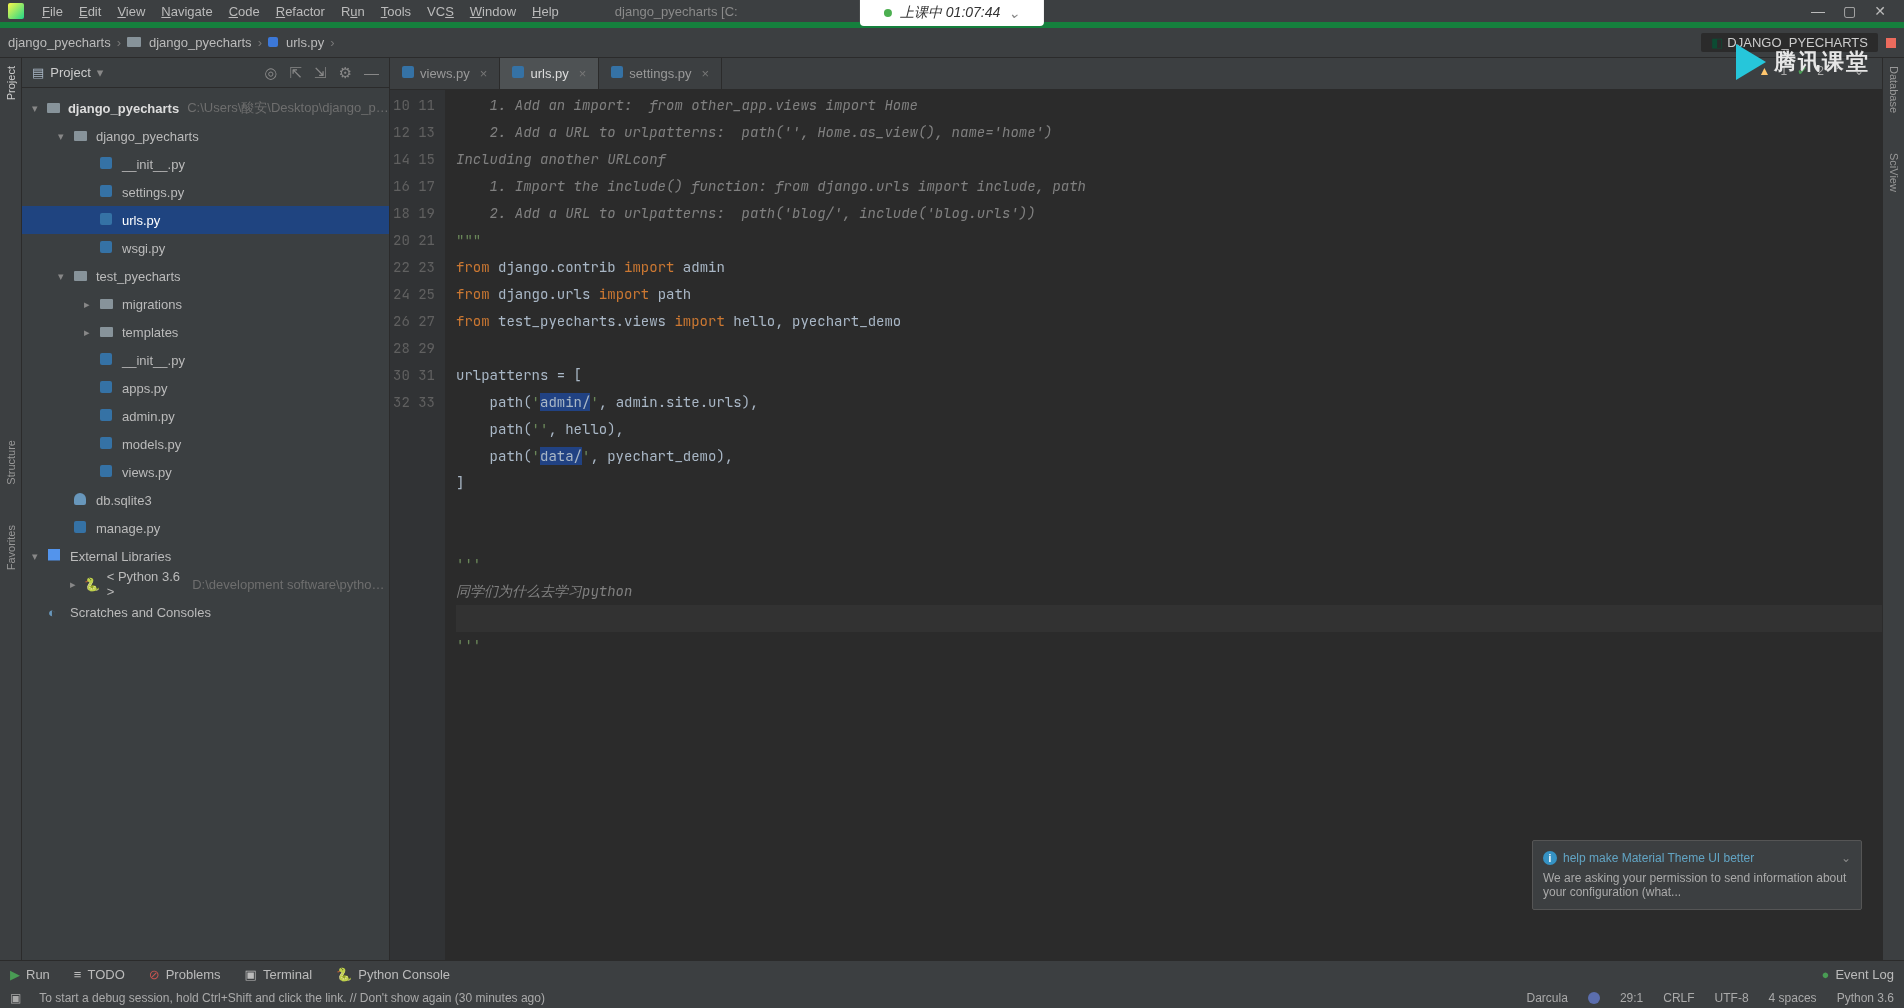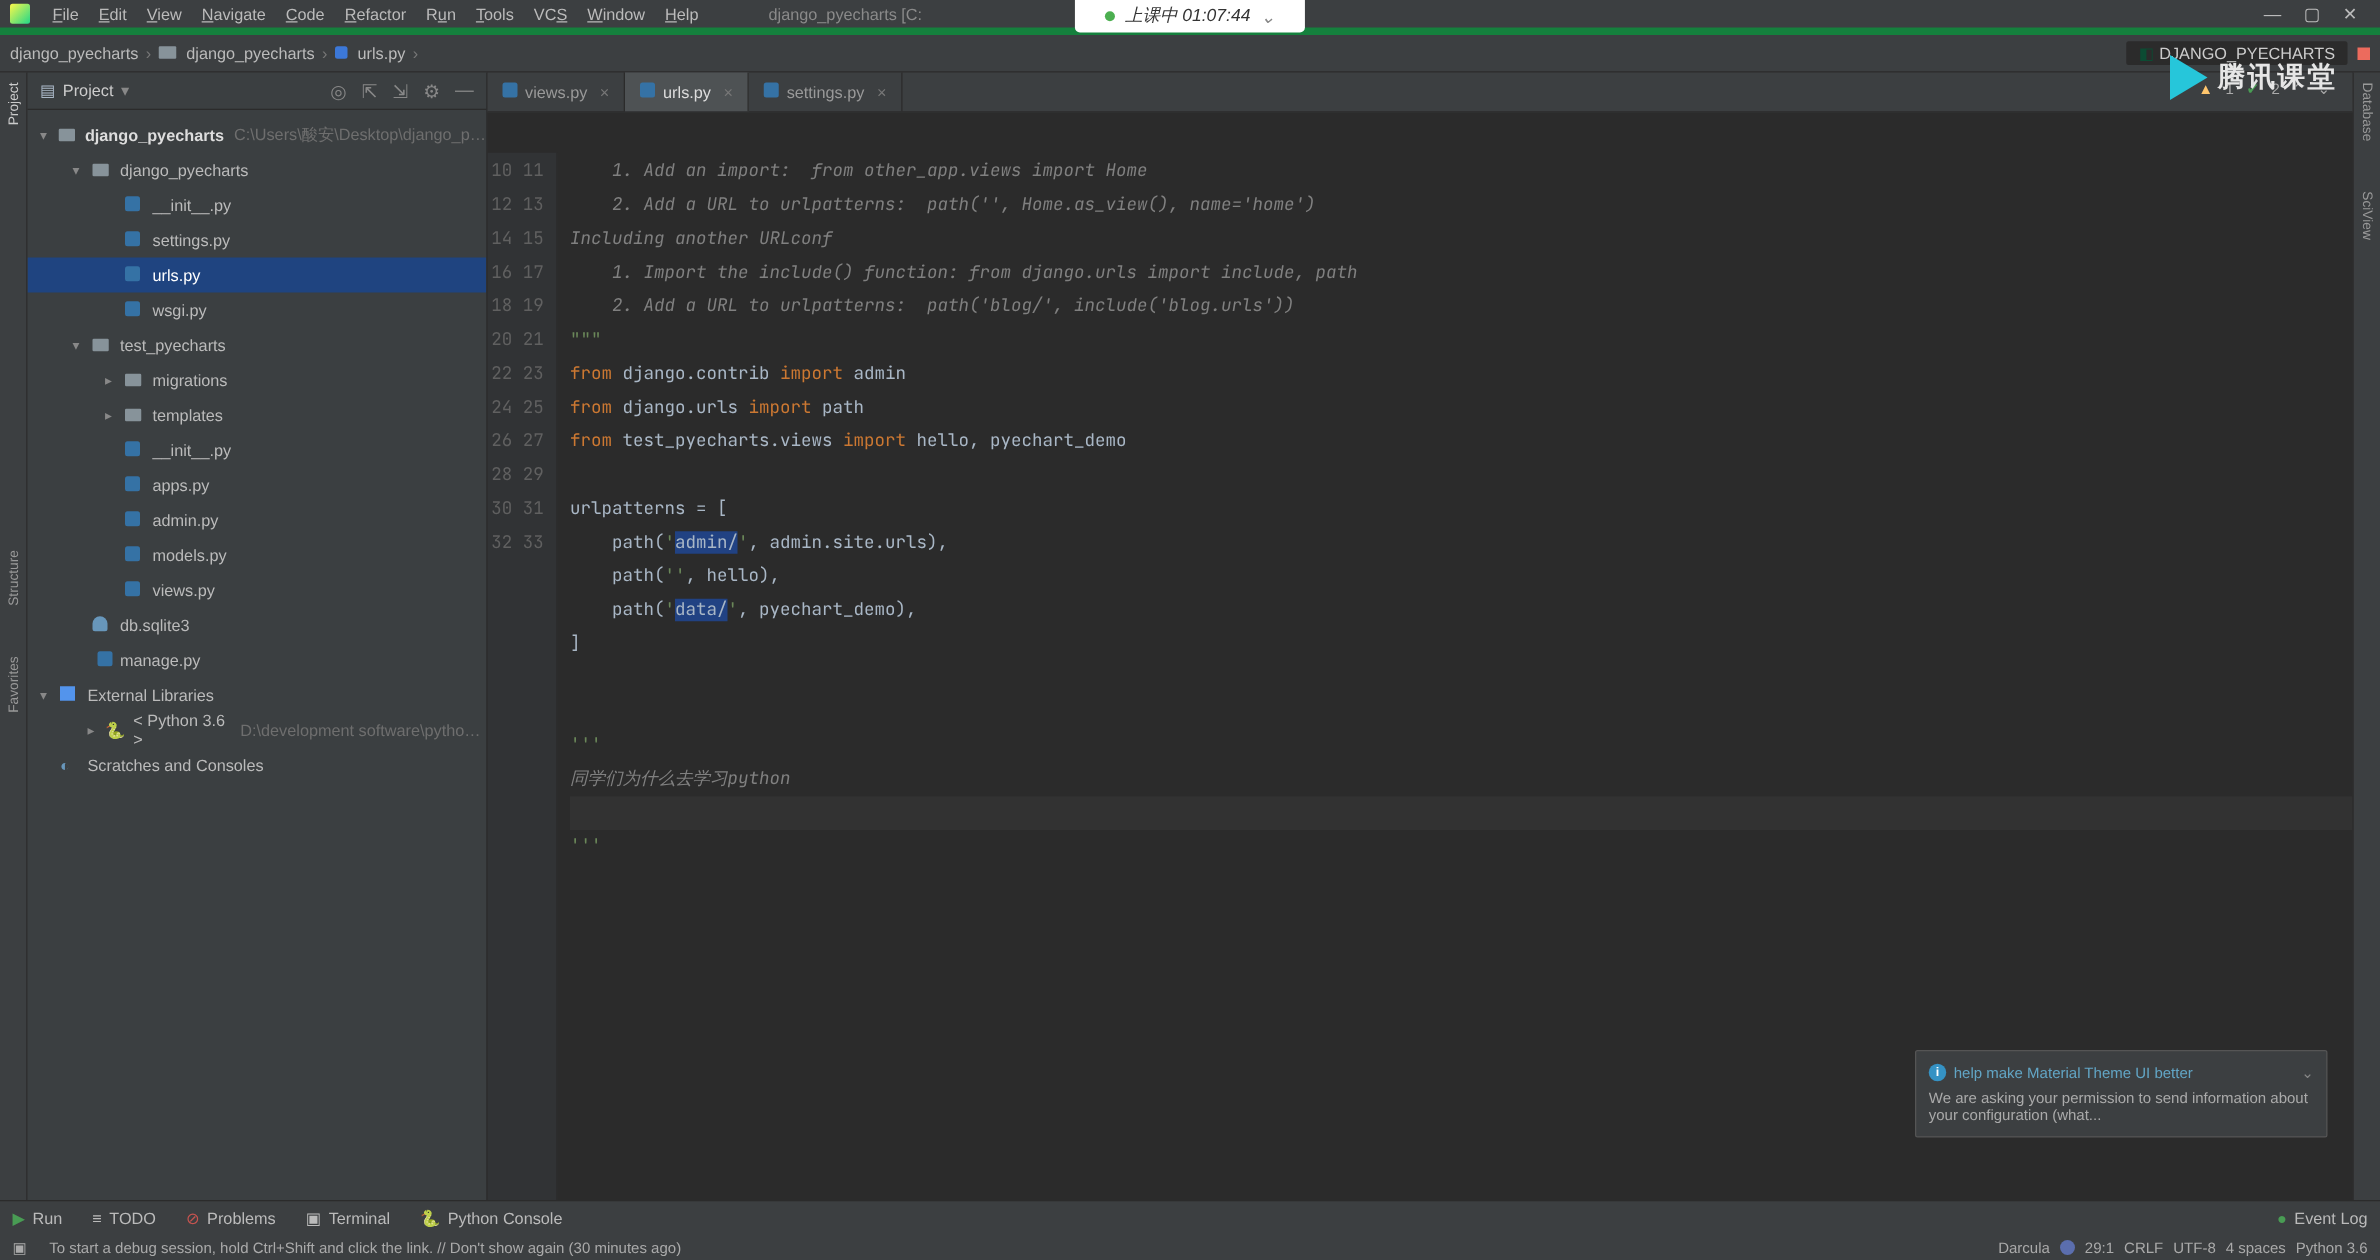--- a/index.html
+++ b/index.html
@@ -173,21 +173,21 @@
   background:#3c3f41;
   border-bottom:1px solid #2b2b2b;
 }
 .tab {
   display:flex;align-items:center;gap:6px;padding:0 12px;height:100%;
   color:#999;border-right:1px solid #2b2b2b;cursor:pointer;
 }
 .tab.active { background:#4e5254;color:#ddd; }
 .tab .py-ico::before { width:12px;height:12px; }
 .tab .close { color:#777;margin-left:4px; }
-.code-wrap { flex:1;display:flex;overflow:hidden;position:relative;margin-top:32px; }
+.code-wrap { flex:1;display:flex;overflow:hidden;position:relative; }
 .gutter {
   width:56px;text-align:right;padding:2px 10px 2px 0;color:#606060;
   background:#313335;font-family:"JetBrains Mono","Consolas",monospace;font-size:14px;
   line-height:27px;border-right:1px solid #2b2b2b;
 }
 .code {
   flex:1;padding:2px 0 2px 10px;
   font-family:"JetBrains Mono","Consolas",monospace;font-size:14px;line-height:27px;
   white-space:pre;
 }
@@ -218,21 +218,21 @@
 .bottom-toolbar {
   height:28px;background:#3c3f41;display:flex;align-items:center;padding:0 10px;gap:24px;
   border-top:1px solid #2b2b2b;
 }
 .bottom-toolbar .bitem { display:flex;align-items:center;gap:6px;color:#bbb;cursor:pointer; }
 .bottom-toolbar .right { margin-left:auto;display:flex;align-items:center;gap:6px; }
 .statusbar {
   height:20px;background:#3c3f41;display:flex;align-items:center;padding:0 10px;
   color:#aaa;font-size:12px;gap:18px;
 }
-.statusbar .right { margin-left:auto;display:flex;gap:8px;align-items:center; }
+.statusbar .right { margin-left:auto;display:flex;gap:20px;align-items:center; }
 .statusbar .darcula-dot { width:12px;height:12px;border-radius:50%;background:#5b6eae; }
 .rec-ind { width:10px;height:10px;background:#ec6b5d;display:inline-block; }
 </style>
 </head>
 <body>
 
 <div class="menubar">
   <div class="app-icon"></div>
   <div class="menu-item">
       <span><u>F</u>ile</span>
@@ -402,21 +402,21 @@
           <div class="tree-row" style="padding-left: 62px;">
             <span class="chev"></span>
             <span class="ticon py-ico"></span>
             <span>views.py</span>
           </div>
           <div class="tree-row" style="padding-left: 36px;">
             <span class="chev"></span>
             <span class="ticon db-ico"></span>
             <span>db.sqlite3</span>
           </div>
-          <div class="tree-row" style="padding-left: 36px; text-align: right;">
+          <div class="tree-row" style="padding-left: 36px;">
             <span class="chev"></span>
             <span class="ticon py-ico"></span>
             <span>manage.py</span>
           </div>
         </div>
       <div class="tree-row" style="padding-left:10px">
         <span class="chev">▾</span>
           <span class="ticon lib-ico"></span>
         <span>External Libraries</span>
       </div>

